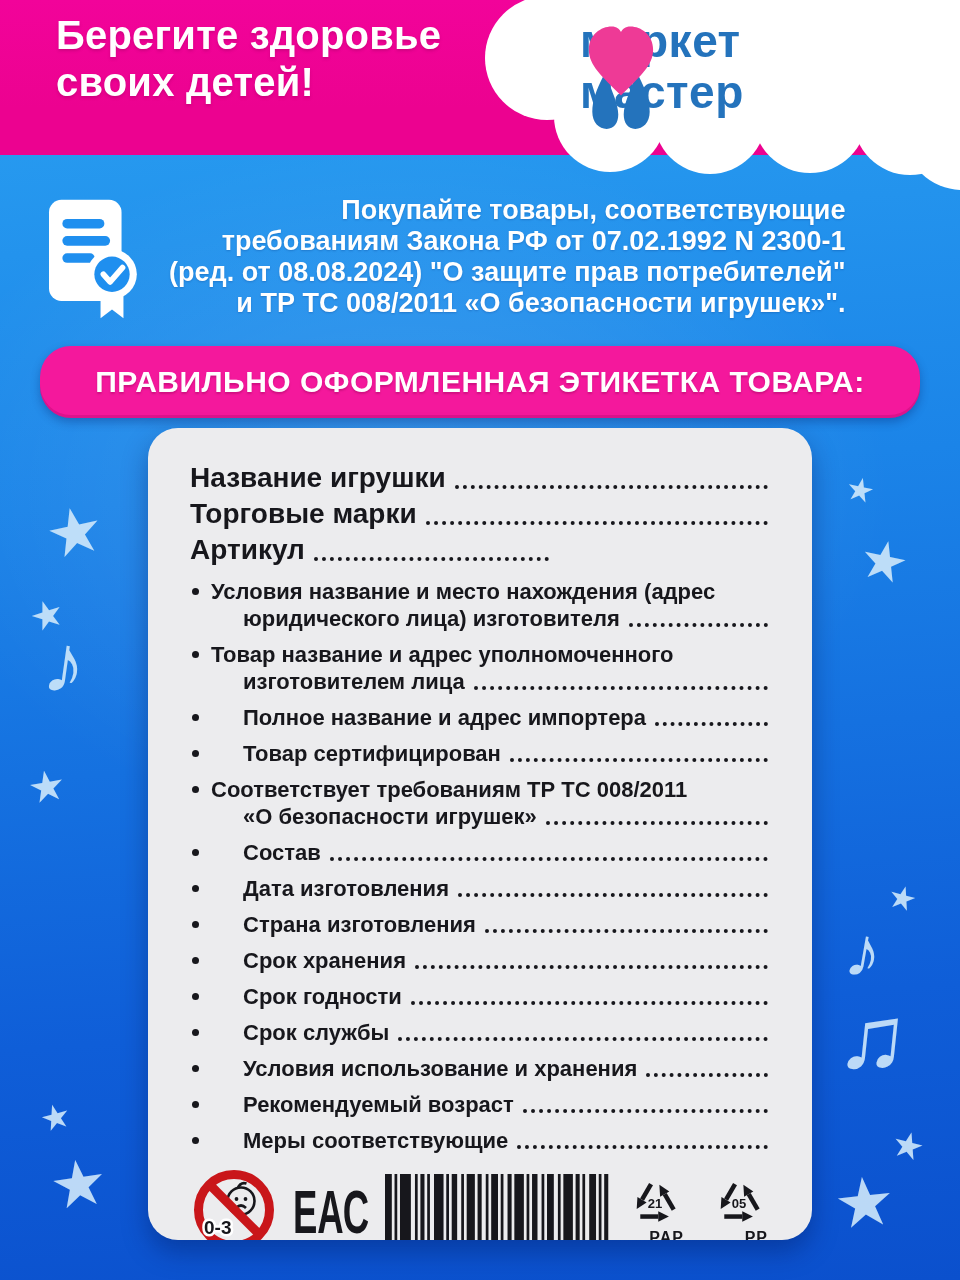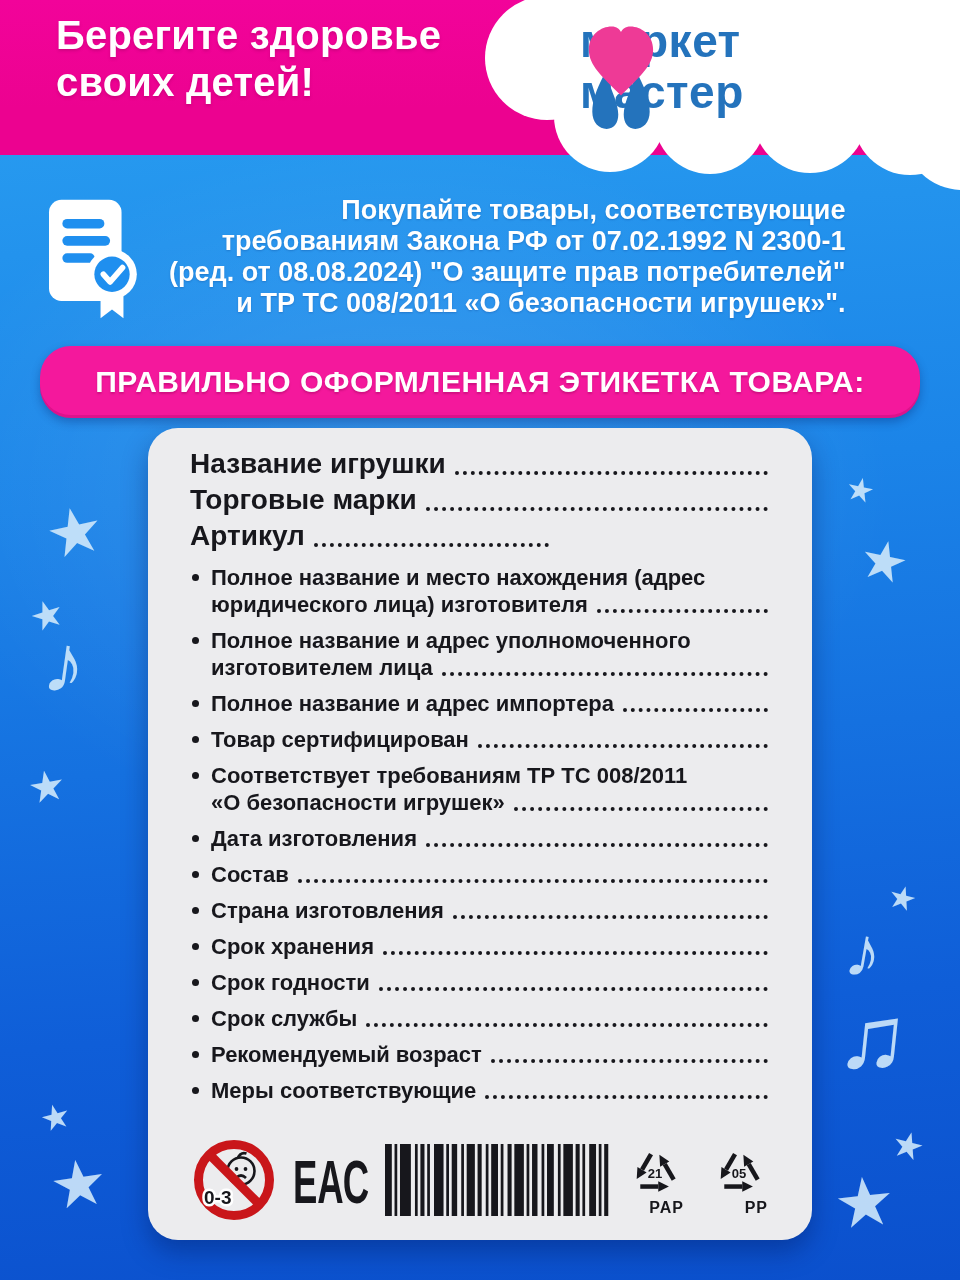--- a/index.html
+++ b/index.html
@@ -46,33 +46,33 @@
     display:flex; align-items:center; justify-content:center;
     color:#fff; font-size:30px; font-weight:800; letter-spacing:.5px; white-space:nowrap;
     text-shadow:0 2px 2px rgba(140,0,80,.35);
   }
 
   
   .card{
     position:absolute; top:428px; left:148px; width:664px; height:812px;
     background:var(--card-bg,#ececee); border-radius:30px;
     box-shadow:0 12px 26px rgba(0,25,95,.40);
-    padding:18px 42px 18px 42px;
+    padding:32px 42px 18px 42px;
     display:flex; flex-direction:column; color:var(--text-dark,#17171c);
     overflow:hidden;
   }
   .fields{ margin-bottom:10px; }
   .field-row{ display:flex; align-items:flex-end; font-size:28px; font-weight:800; line-height:36px; }
   .bullets{ display:flex; flex-direction:column; gap:9px; flex:1; }
   .bullet-item{ display:flex; }
   .bullet-item .marker{ flex:none; width:7px; height:7px; border-radius:50%;
     background:var(--text-dark,#17171c); margin:10px 12px 0 2px; }
   .bullet-content{ flex:1; font-size:22px; font-weight:700; line-height:27px; }
   .line{ display:block; }
-  .line.last{ display:flex; align-items:flex-end; }
+  .line.last{ display:flex; align-items:flex-end;margin-left:32px; }
   .dots{ flex:1 1 0; min-width:26px; border-bottom:4px dotted var(--text-dark,#17171c);
     margin:0 2px 5px 9px; }
   .field-row .dots{ margin-bottom:7px; }
   .dots.short{ flex:0 0 235px; }
 
   
   .marks{ display:flex; align-items:center; justify-content:space-between; margin-top:14px; padding:0 2px; }
   .age-sign .ring{ fill:none; stroke:var(--warning-red,#c9161a); stroke-width:9; }
   .age-sign .slash{ stroke:var(--warning-red,#c9161a); stroke-width:9; }
   .age-sign .face{ stroke:#17171c; fill:none; stroke-width:2.6; }
@@ -168,32 +168,32 @@
 
   <div class="field-row">
     <span class="txt">Артикул</span>
     <span class="dots short"></span>
   </div>
 </div>
     <div class="bullets" id="bullets">
   <div class="bullet-item">
     <span class="marker"></span>
     <div class="bullet-content">
-            <div class="line"><span class="txt">Полное название и место нахождения (адрес</span></div>
+            <div class="line"><span class="txt">Условия название и место нахождения (адрес</span></div>
             <div class="line last">
               <span class="txt">юридического лица) изготовителя</span>
               <span class="dots"></span>
             </div>
           </div>
   </div>
 
   <div class="bullet-item">
     <span class="marker"></span>
     <div class="bullet-content">
-            <div class="line"><span class="txt">Полное название и адрес уполномоченного</span></div>
+            <div class="line"><span class="txt">Товар название и адрес уполномоченного</span></div>
             <div class="line last">
               <span class="txt">изготовителем лица</span>
               <span class="dots"></span>
             </div>
           </div>
   </div>
 
   <div class="bullet-item">
     <span class="marker"></span>
     <div class="bullet-content">
@@ -222,40 +222,40 @@
               <span class="txt">«О безопасности игрушек»</span>
               <span class="dots"></span>
             </div>
           </div>
   </div>
 
   <div class="bullet-item">
     <span class="marker"></span>
     <div class="bullet-content">
             <div class="line last">
+              <span class="txt">Состав</span>
+              <span class="dots"></span>
+            </div>
+          </div>
+  </div>
+
+  <div class="bullet-item">
+    <span class="marker"></span>
+    <div class="bullet-content">
+            <div class="line last">
               <span class="txt">Дата изготовления</span>
               <span class="dots"></span>
             </div>
           </div>
   </div>
 
   <div class="bullet-item">
     <span class="marker"></span>
     <div class="bullet-content">
             <div class="line last">
-              <span class="txt">Состав</span>
-              <span class="dots"></span>
-            </div>
-          </div>
-  </div>
-
-  <div class="bullet-item">
-    <span class="marker"></span>
-    <div class="bullet-content">
-            <div class="line last">
               <span class="txt">Страна изготовления</span>
               <span class="dots"></span>
             </div>
           </div>
   </div>
 
   <div class="bullet-item">
     <span class="marker"></span>
     <div class="bullet-content">
             <div class="line last">
@@ -278,20 +278,29 @@
   <div class="bullet-item">
     <span class="marker"></span>
     <div class="bullet-content">
             <div class="line last">
               <span class="txt">Срок службы</span>
               <span class="dots"></span>
             </div>
           </div>
   </div>
 
+  <div class="bullet-item">
+    <span class="marker"></span>
+    <div class="bullet-content">
+            <div class="line last">
+              <span class="txt">Условия использование и хранения</span>
+              <span class="dots"></span>
+            </div>
+          </div>
+  </div>
 
   <div class="bullet-item">
     <span class="marker"></span>
     <div class="bullet-content">
             <div class="line last">
               <span class="txt">Рекомендуемый возраст</span>
               <span class="dots"></span>
             </div>
           </div>
   </div>

